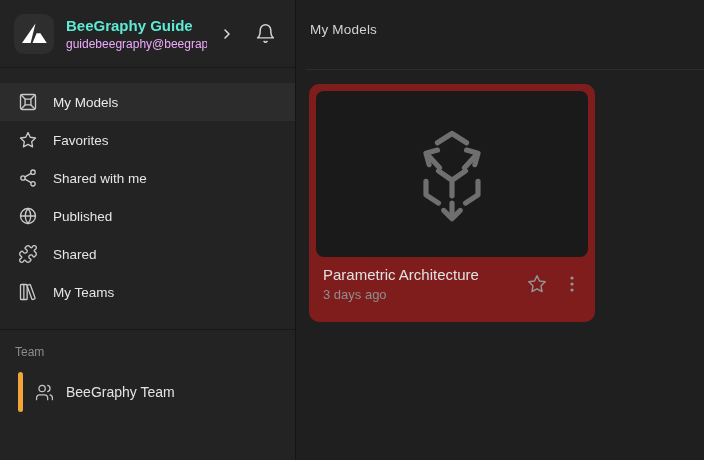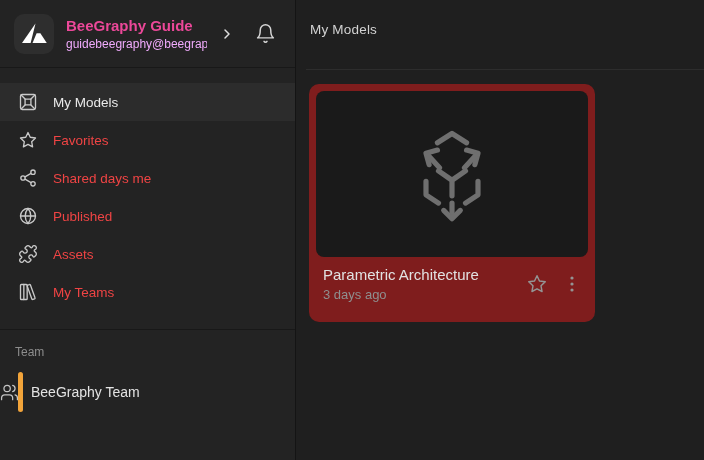--- a/index.html
+++ b/index.html
@@ -23,41 +23,41 @@
     display:flex; align-items:center;
     padding:0 15px 0 14px; gap:12px;
     border-bottom:1px solid #181818;
     cursor:pointer;
   }
   .logo {
     width:40px; height:40px; border-radius:10px; background:#2e2e2e;
     display:flex; align-items:center; justify-content:center; flex:none;
   }
   .acct { flex:1; min-width:0; }
-  .acct-name { color:#ec4899; font-size:15px; font-weight:700; margin-bottom:3px; }
+  .acct-name { color:#5eead4; font-size:15px; font-weight:700; margin-bottom:3px; }
   .acct-email { color:#f0abfc; font-size:12px; white-space:nowrap; overflow:hidden; }
   .chev { color:#dedede; display:flex; flex:none; cursor:pointer; }
   .bell { color:#d6d6d6; display:flex; flex:none; margin:0 4px 0 8px; cursor:pointer; }
 
   nav { padding-top:15px; flex:none; }
   .nav-item {
     height:38px; display:flex; align-items:center;
     padding-left:18px; gap:15px;
-    color:#ef4444; font-size:13.5px; cursor:pointer;
+    color:#e5e5e5; font-size:13.5px; cursor:pointer;
   }
   .nav-item.active { background:#2c2c2c; color:#eaeaea; }
   .nav-item .ic { display:flex; color:#c9c9c9; }
 
   .sb-divider { border-top:1px solid #181818; margin-top:18px; }
 
   .teams-label { color:#8d8d8d; font-size:12px; padding:15px 0 0 15px; }
   .team-row {
     margin-top:11px; height:44px; position:relative;
     display:flex; align-items:center; gap:12px;
-    color:#e3e3e3; font-size:14px; cursor:pointer;
+    padding-left:35px; color:#e3e3e3; font-size:14px; cursor:pointer;
   }
   .team-bar {
     position:absolute; left:18px; top:2px; bottom:2px; width:5px;
     border-radius:3px; background:#f2a43a;
   }
   .team-row .ic { display:flex; color:#c4c4c4; }
 
   
   main { flex:1; display:flex; flex-direction:column; background:#1f1f1f; min-width:0; }
   .main-header { height:69px; flex:none; }
@@ -136,39 +136,39 @@
       </div>
       <div class="nav-item">
         <span class="ic">
           <svg width="20" height="20" viewBox="0 0 24 24" fill="none" stroke="currentColor" stroke-width="1.6" stroke-linecap="round" stroke-linejoin="round">
               <circle cx="18" cy="5" r="2.6"></circle>
               <circle cx="6" cy="12" r="2.6"></circle>
               <circle cx="18" cy="19" r="2.6"></circle>
               <path d="m8.4 13.3 7.2 4.2M15.6 6.5 8.4 10.7"></path>
             </svg>
         </span>
-        <span>Shared days me</span>
+        <span>Shared with me</span>
       </div>
       <div class="nav-item">
         <span class="ic">
           <svg width="20" height="20" viewBox="0 0 24 24" fill="none" stroke="currentColor" stroke-width="1.6" stroke-linecap="round" stroke-linejoin="round">
               <circle cx="12" cy="12" r="9"></circle>
               <path d="M3 12h18"></path>
               <path d="M12 3a13.7 13.7 0 0 1 0 18 13.7 13.7 0 0 1 0-18"></path>
             </svg>
         </span>
         <span>Published</span>
       </div>
       <div class="nav-item">
         <span class="ic">
           <svg width="20" height="20" viewBox="0 0 24 24" fill="none" stroke="currentColor" stroke-width="1.6" stroke-linecap="round" stroke-linejoin="round">
               <path d="M19.439 7.85c-.049.322.059.648.289.878l1.568 1.568c.47.47.706 1.087.706 1.704s-.235 1.233-.706 1.704l-1.611 1.611a.98.98 0 0 1-.837.276c-.47-.07-.802-.48-.968-.925a2.501 2.501 0 1 0-3.214 3.214c.446.166.855.497.925.968a.979.979 0 0 1-.276.837l-1.61 1.61a2.404 2.404 0 0 1-1.705.707 2.402 2.402 0 0 1-1.704-.706l-1.568-1.568a1.026 1.026 0 0 0-.877-.29c-.493.074-.84.504-1.02.968a2.5 2.5 0 1 1-3.237-3.237c.464-.18.894-.527.967-1.02a1.026 1.026 0 0 0-.289-.877l-1.568-1.568A2.402 2.402 0 0 1 1.998 12c0-.617.236-1.234.706-1.704L4.23 8.77c.24-.24.581-.353.917-.303.515.077.877.528 1.073 1.01a2.5 2.5 0 1 0 3.259-3.259c-.482-.196-.933-.558-1.01-1.073-.05-.336.062-.676.303-.917l1.525-1.525A2.402 2.402 0 0 1 12 1.998c.617 0 1.234.236 1.704.706l1.568 1.568c.23.23.556.338.877.29.493-.074.84-.504 1.02-.968a2.5 2.5 0 1 1 3.237 3.237c-.464.18-.894.527-.967 1.02Z"></path>
             </svg>
         </span>
-        <span>Assets</span>
+        <span>Shared</span>
       </div>
       <div class="nav-item">
         <span class="ic">
           <svg width="20" height="20" viewBox="0 0 24 24" fill="none" stroke="currentColor" stroke-width="1.6" stroke-linecap="round" stroke-linejoin="round">
               <rect x="3" y="3" width="8" height="18" rx="1"></rect>
               <path d="M7 3v18"></path>
               <path d="M20.4 18.9c.2.5-.1 1.1-.6 1.3l-1.9.7c-.5.2-1.1-.1-1.3-.6L11.1 5.1c-.2-.5.1-1.1.6-1.3l1.9-.7c.5-.2 1.1.1 1.3.6Z"></path>
             </svg>
         </span>
         <span>My Teams</span>

